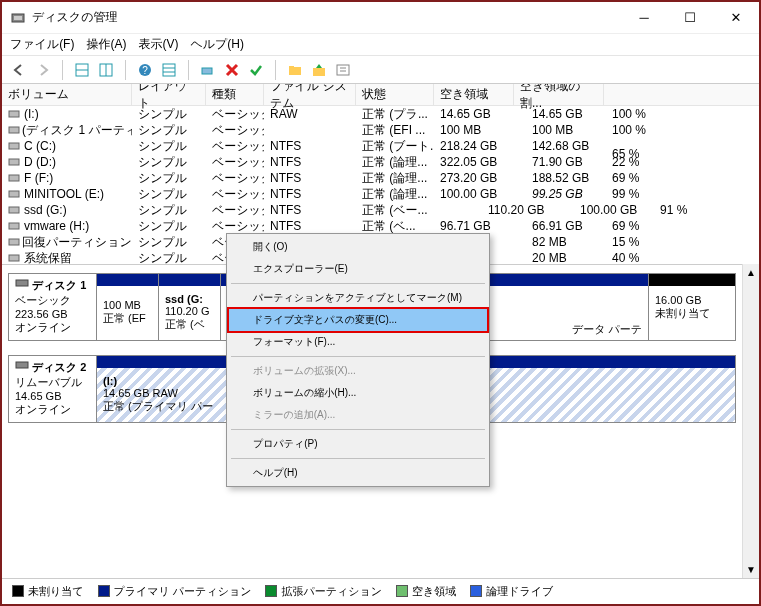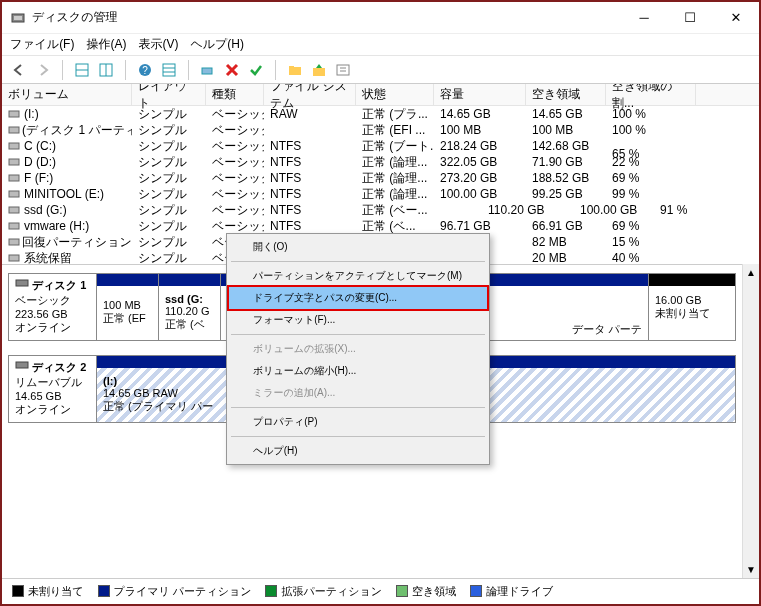--- a/index.html
+++ b/index.html
@@ -139,21 +139,20 @@
       </span>
   </div>
 
   <div class="vol-list">
     <div class="vol-header">
       <div style="width:130px">ボリューム</div>
       <div style="width:74px">レイアウト</div>
       <div style="width:58px">種類</div>
       <div style="width:92px">ファイル システム</div>
       <div style="width:78px">状態</div>
-      <div style="width:92px">容量</div>
       <div style="width:80px">空き領域</div>
       <div style="width:90px">空き領域の割...</div>
     </div>
     <div class="vol-rows" id="volRows">
         <div class="vol-row">
           <div style="width: 130px;">
             <span class="vol-icon">
               <svg width="12" height="12">
                 <rect x="1" y="3" width="10" height="6" fill="#bbb" stroke="#666"></rect>
               </svg>
@@ -243,21 +242,21 @@
                 <rect x="1" y="3" width="10" height="6" fill="#bbb" stroke="#666"></rect>
               </svg>
             </span>
             <span> MINITOOL (E:)</span>
           </div>
           <div style="width: 74px;">シンプル</div>
           <div style="width: 58px;">ベーシック</div>
           <div style="width: 92px;">NTFS</div>
           <div style="width: 78px;">正常 (論理...</div>
           <div style="width: 92px;">100.00 GB</div>
-          <div style="width: 80px;">99.25 GB</div>
+          <div style="width: 80px; font-style: italic;">99.25 GB</div>
           <div style="width: 90px;">99 %</div>
         </div>
         <div class="vol-row">
           <div style="width: 130px;">
             <span class="vol-icon">
               <svg width="12" height="12">
                 <rect x="1" y="3" width="10" height="6" fill="#bbb" stroke="#666"></rect>
               </svg>
             </span>
             <span> ssd (G:)</span>
@@ -384,20 +383,21 @@
   <div class="legend">
     <span><span class="sw" style="background:#000"></span><span>未割り当て</span></span>
     <span><span class="sw" style="background:#001a8a"></span><span>プライマリ パーティション</span></span>
     <span><span class="sw" style="background:#0a8a2e"></span><span>拡張パーティション</span></span>
     <span><span class="sw" style="background:#6fbf6f"></span><span>空き領域</span></span>
     <span><span class="sw" style="background:#2a5fde"></span><span>論理ドライブ</span></span>
   </div>
 
   <div class="context-menu">
     <div class="cm-item">開く(O)</div>
+    <div class="cm-item">エクスプローラー(E)</div>
     <div class="cm-sep"></div>
     <div class="cm-item">パーティションをアクティブとしてマーク(M)</div>
     <div class="cm-item highlight">ドライブ文字とパスの変更(C)...</div>
     <div class="cm-item">フォーマット(F)...</div>
     <div class="cm-sep"></div>
     <div class="cm-item disabled">ボリュームの拡張(X)...</div>
     <div class="cm-item">ボリュームの縮小(H)...</div>
     <div class="cm-item disabled">ミラーの追加(A)...</div>
     <div class="cm-sep"></div>
     <div class="cm-item">プロパティ(P)</div>

